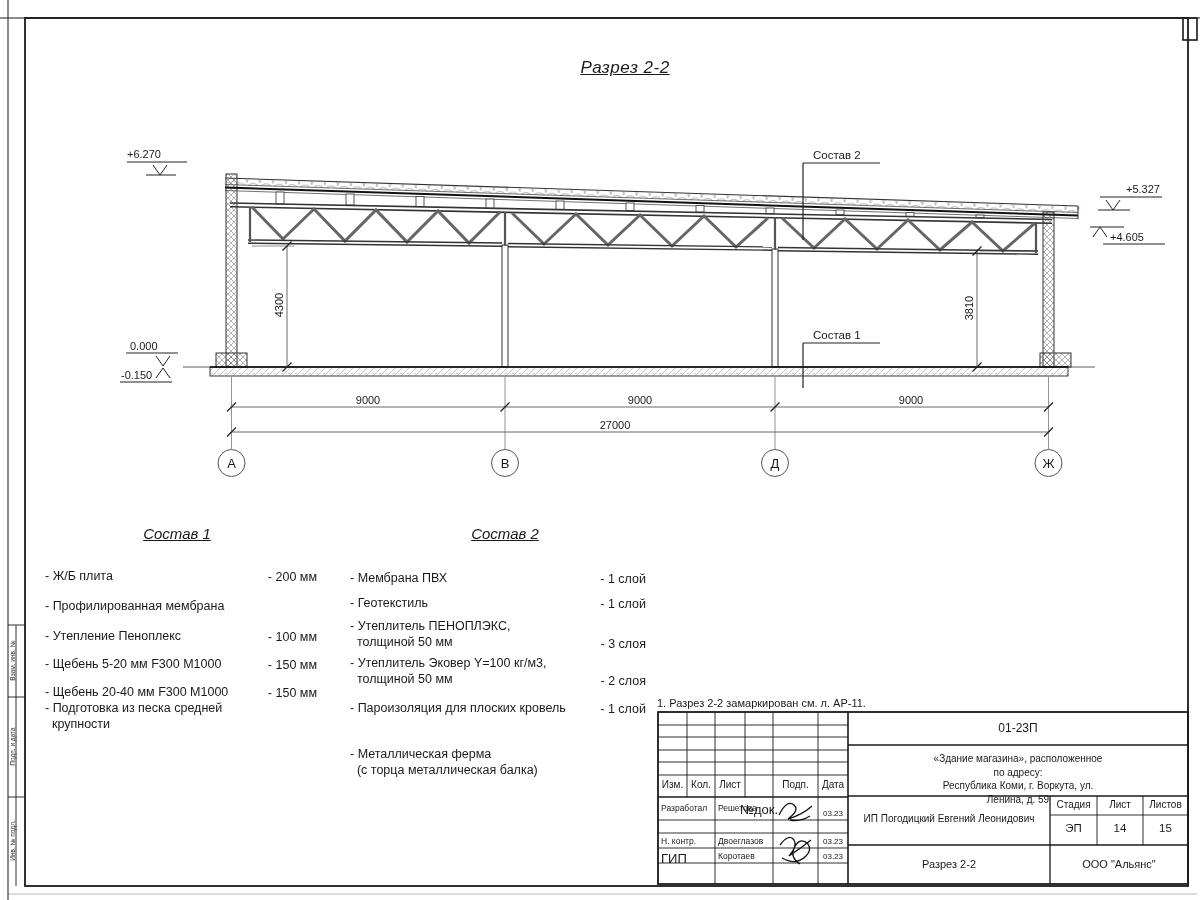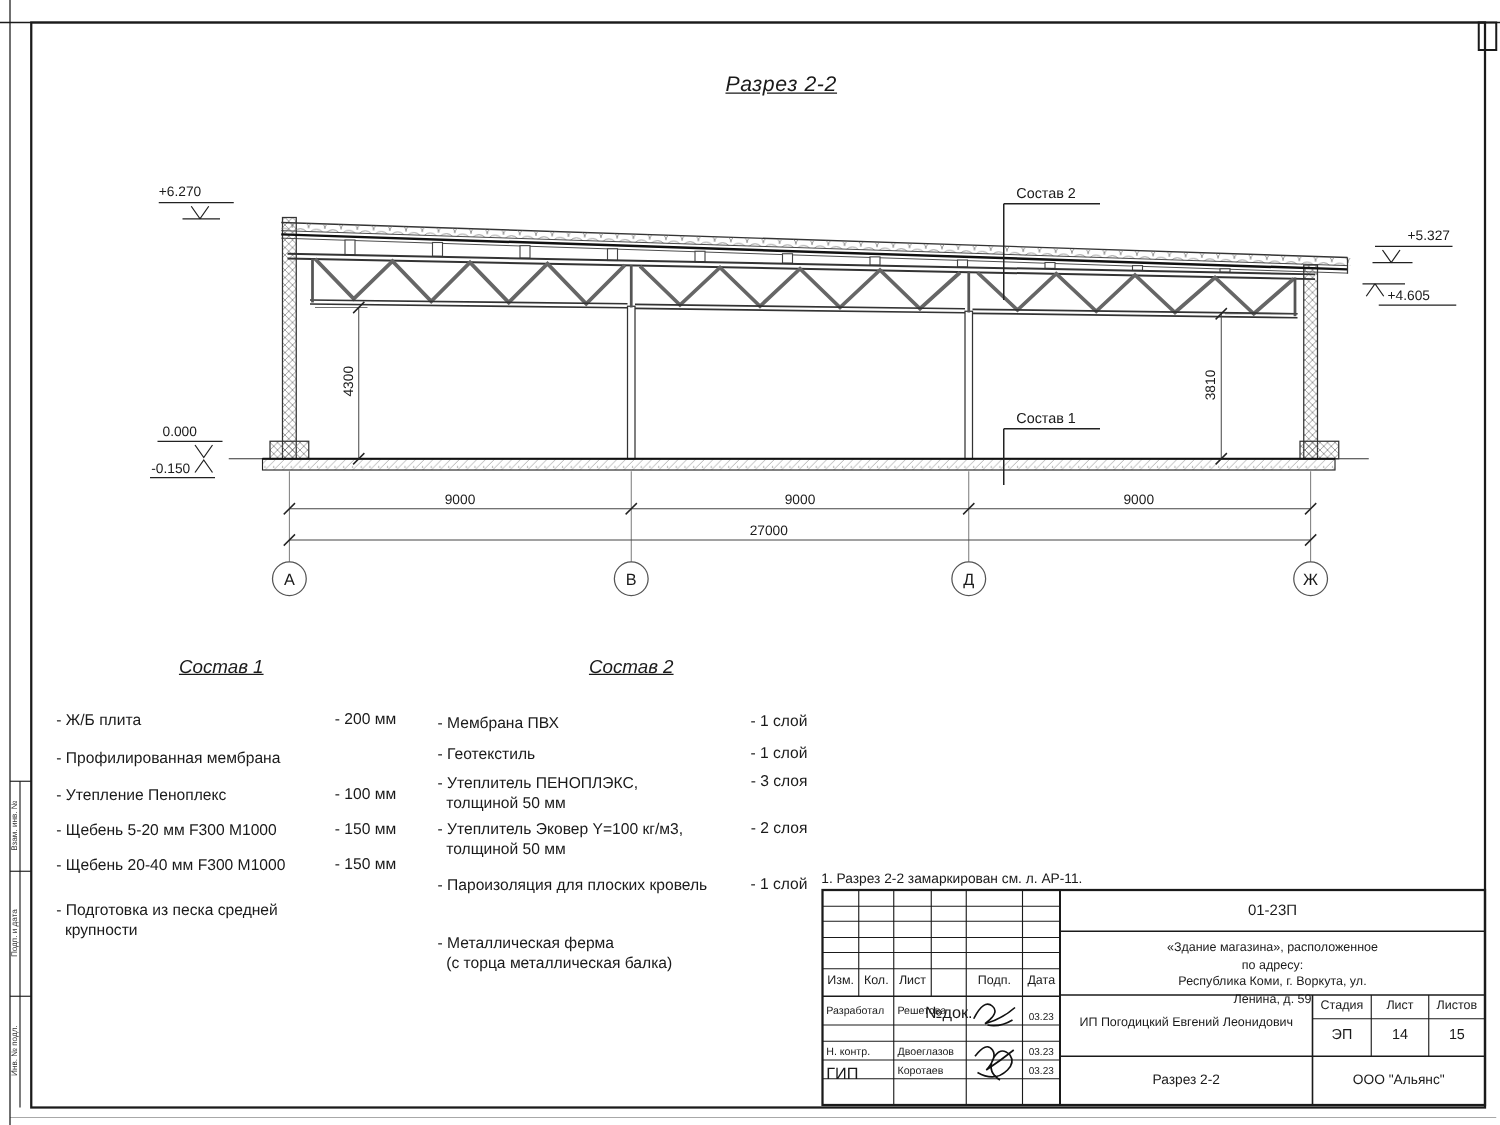--- a/index.html
+++ b/index.html
@@ -5,21 +5,21 @@
   html,body{margin:0;padding:0;}
   body{width:1200px;height:900px;background:#fff;position:relative;overflow:hidden;
        font-family:"Liberation Sans",sans-serif;color:#1a1a1a;}
   .abs{position:absolute;}
   .t{position:absolute;white-space:nowrap;font-size:11px;color:#1a1a1a;}
   .ctr{transform:translateX(-50%);text-align:center;}
   .rot{transform:rotate(-90deg);transform-origin:center;text-align:center;width:44px;}
   .title-main{font-size:17px;font-style:italic;text-decoration:underline;letter-spacing:.5px;}
   .list-head{font-size:15px;font-style:italic;text-decoration:underline;}
   .list{position:absolute;font-size:12.5px;}
-  .row{position:absolute;left:0;display:flex;justify-content:space-between;align-items:flex-start;width:100%;}
+  .row{position:absolute;left:0;display:flex;justify-content:space-between;align-items:flex-end;width:100%;}
   .row .nm{white-space:pre-line;line-height:1.3;}
   .row .vl{flex-shrink:0;white-space:nowrap;padding-left:6px;}
   .tb{font-size:10px;}
   .pre{white-space:pre-line;}
   .vtxt{position:absolute;font-size:6.5px;color:#333;transform:rotate(-90deg);transform-origin:center;width:70px;text-align:center;white-space:nowrap;}
 </style>
 </head>
 <body>
 
 <svg class="abs" style="left:0;top:0" width="1200" height="900" viewBox="0 0 1200 900">
@@ -235,21 +235,21 @@
       <span class="vl">- 100 мм</span>
     </div>
   <div class="row" style="top:96px">
       <span class="nm">- Щебень 5-20 мм F300 М1000</span>
       <span class="vl">- 150 мм</span>
     </div>
   <div class="row" style="top:124px">
       <span class="nm">- Щебень 20-40 мм F300 М1000</span>
       <span class="vl">- 150 мм</span>
     </div>
-  <div class="row" style="top:160px">
+  <div class="row" style="top:140px">
       <span class="nm">- Подготовка из песка средней
 &nbsp;&nbsp;крупности</span>
       <span class="vl"></span>
     </div>
 </div>
 
 <div class="t list-head ctr" style="left:505px;top:525px">Состав 2</div>
 <div class="list" style="left:350px;top:560px;width:296px;height:230px">
   <div class="row" style="top:10px">
       <span class="nm">- Мембрана ПВХ</span>

